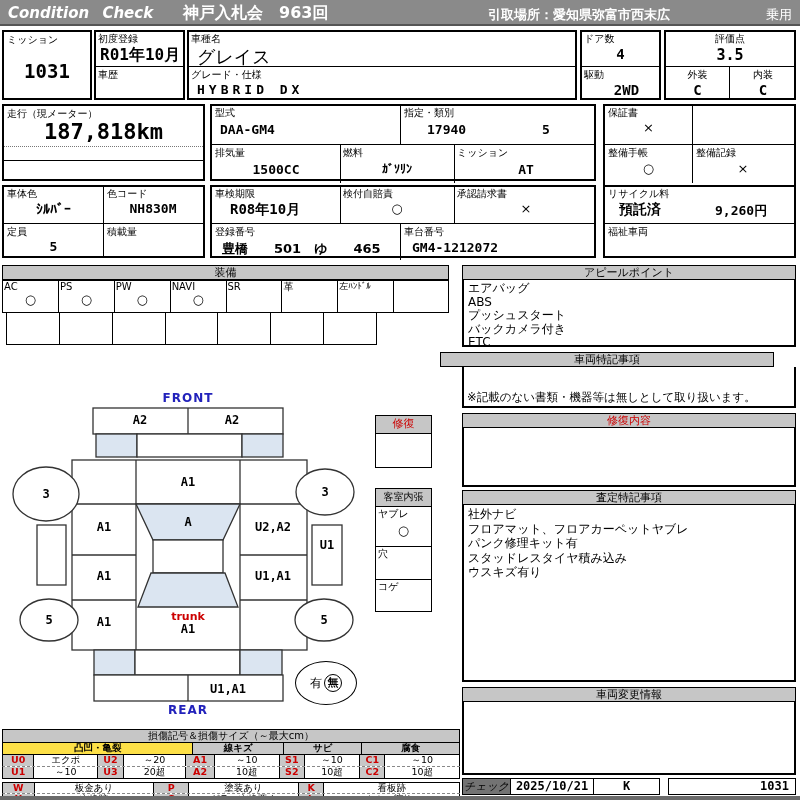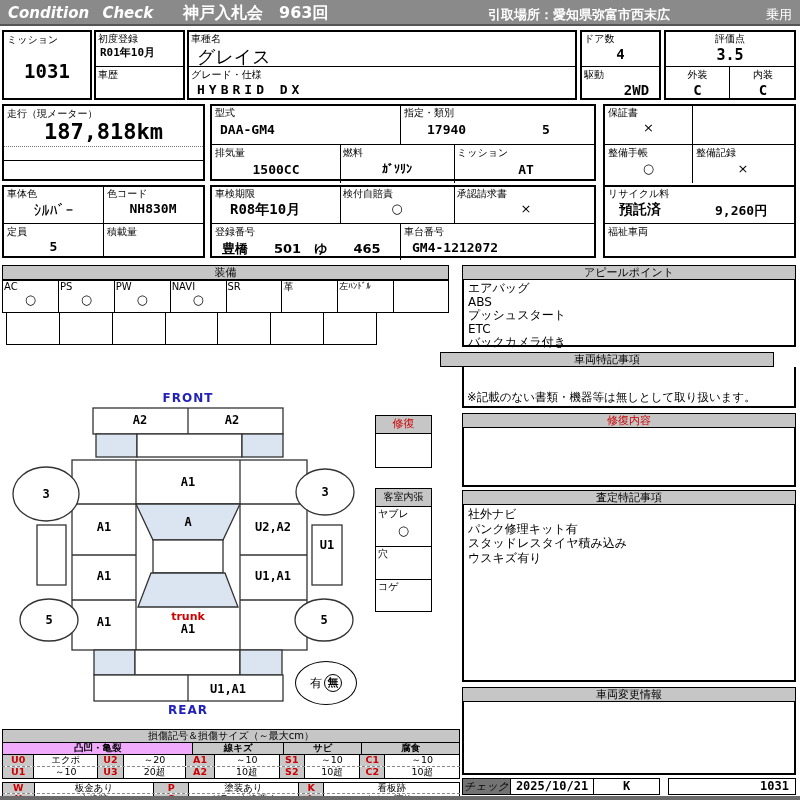--- a/index.html
+++ b/index.html
@@ -34,37 +34,37 @@
   <span class="a" style="left:488px;top:6px;font-weight:bold;font-size:13px">引取場所：愛知県弥富市西末広</span>
   <span class="a" style="right:8px;top:6px;font-size:13px">乗用</span>
 </div>
 
 <div class="a bx" style="left:2px;top:30px;width:90px;height:70px">
   <div class="lbl a" style="left:3px;top:2px">ミッション</div>
   <div class="val a ctr" style="left:0;top:28px;width:100%;font-size:19px">1031</div>
 </div>
 <div class="a bx" style="left:94px;top:30px;width:91px;height:70px">
   <div class="lbl a" style="left:2px;top:1px">初度登録</div>
-  <div class="val a" style="left:4px;top:13px;font-size:11px;white-space:nowrap">R01年10月</div>
+  <div class="val a" style="left:4px;top:13px;font-size:16px;white-space:nowrap">R01年10月</div>
   <div class="a" style="left:0;top:34px;width:100%;border-top:1px solid #000"></div>
   <div class="lbl a" style="left:2px;top:37px">車歴</div>
 </div>
 <div class="a bx" style="left:187px;top:30px;width:390px;height:70px">
   <div class="lbl a" style="left:2px;top:1px">車種名</div>
   <div class="a" style="left:8px;top:13px;font-size:18px;font-weight:normal">グレイス</div>
   <div class="a" style="left:0;top:34px;width:100%;border-top:1px solid #000"></div>
   <div class="lbl a" style="left:2px;top:37px">グレード・仕様</div>
   <div class="val a" style="left:8px;top:50px;font-size:13px;letter-spacing:4px">HYBRID DX</div>
 </div>
 <div class="a bx" style="left:580px;top:30px;width:81px;height:70px">
   <div class="lbl a" style="left:2px;top:1px">ドア数</div>
   <div class="val a ctr" style="left:0;top:14px;width:100%;font-size:14px">4</div>
   <div class="a" style="left:0;top:34px;width:100%;border-top:1px solid #000"></div>
   <div class="lbl a" style="left:2px;top:37px">駆動</div>
-  <div class="val a ctr" style="left:16px;top:50px;width:100%;font-size:14px">2WD</div>
+  <div class="val a ctr" style="left:6px;top:50px;width:100%;font-size:14px">2WD</div>
 </div>
 <div class="a bx" style="left:664px;top:30px;width:132px;height:70px">
   <div class="lbl a ctr" style="left:0;top:1px;width:100%">評価点</div>
   <div class="val a ctr" style="left:0;top:14px;width:100%;font-size:15px">3.5</div>
   <div class="a" style="left:0;top:34px;width:100%;border-top:1px solid #000"></div>
   <div class="a" style="left:63px;top:34px;height:32px;border-left:1px solid #000"></div>
   <div class="lbl a ctr" style="left:0;top:37px;width:63px">外装</div>
   <div class="val a ctr" style="left:0;top:50px;width:63px;font-size:14px">C</div>
   <div class="lbl a ctr" style="left:64px;top:37px;width:66px">内装</div>
   <div class="val a ctr" style="left:64px;top:50px;width:66px;font-size:14px">C</div>
@@ -100,21 +100,21 @@
   <div class="a" style="left:0;top:38px;width:100%;border-top:1px solid #000"></div>
   <div class="lbl a" style="left:3px;top:41px">整備手帳</div>
   <div class="mark a ctr" style="left:0;top:55px;width:87px">○</div>
   <div class="a" style="left:87px;top:38px;height:39px;border-left:1px solid #000"></div>
   <div class="lbl a" style="left:91px;top:41px">整備記録</div>
   <div class="mark a ctr" style="left:88px;top:55px;width:100px">×</div>
 </div>
 
 <div class="a bx" style="left:2px;top:185px;width:203px;height:73px">
   <div class="lbl a" style="left:3px;top:1px">車体色</div>
-  <div class="a ctr" style="position:absolute;left:0;top:14px;width:99px;font-weight:normal;font-size:16px">ｼﾙﾊﾞｰ</div>
+  <div class="a ctr" style="position:absolute;left:0;top:14px;width:99px;font-weight:bold;font-size:14px">ｼﾙﾊﾞｰ</div>
   <div class="a" style="left:99px;top:0;height:36px;border-left:1px solid #000"></div>
   <div class="lbl a" style="left:103px;top:1px">色コード</div>
   <div class="val a ctr" style="left:99px;top:14px;width:100px;font-size:13px">NH830M</div>
   <div class="a" style="left:0;top:36px;width:100%;border-top:1px solid #000"></div>
   <div class="lbl a" style="left:3px;top:39px">定員</div>
   <div class="val a ctr" style="left:0;top:52px;width:99px;font-size:13px">5</div>
   <div class="a" style="left:99px;top:36px;height:35px;border-left:1px solid #000"></div>
   <div class="lbl a" style="left:103px;top:39px">積載量</div>
 </div>
 <div class="a bx" style="left:210px;top:185px;width:386px;height:73px">
@@ -184,35 +184,36 @@
   <div class="eqcell" style="width:53px;border-top:none"></div>
   <div class="eqcell" style="width:53px;border-top:none"></div>
   <div class="eqcell" style="width:53px;border-top:none"></div>
 </div>
 
 <div class="a hd" style="left:462px;top:265px;width:334px;height:15px">アピールポイント</div>
 <div class="a panelbody" style="left:462px;top:280px;width:334px;height:67px">
   <div>エアバッグ</div>
   <div>ABS</div>
   <div>プッシュスタート</div>
+  <div>バックカメラ付き</div>
   <div>ETC</div>
-  <div>バックカメラ付き</div>
 </div>
 
 <div class="a hd" style="left:440px;top:352px;width:334px;height:15px">車両特記事項</div>
 <div class="a panelbody" style="left:462px;top:367px;width:334px;height:41px">
   <div class="a" style="left:3px;bottom:2px;font-size:11.5px;white-space:nowrap">※記載のない書類・機器等は無しとして取り扱います。</div>
 </div>
 
 <div class="a hd" style="left:462px;top:413px;width:334px;height:15px;color:#c00">修復内容</div>
 <div class="a panelbody" style="left:462px;top:428px;width:334px;height:59px"></div>
 
 <div class="a hd" style="left:462px;top:490px;width:334px;height:15px">査定特記事項</div>
 <div class="a panelbody" style="left:462px;top:505px;width:334px;height:177px;line-height:14.5px">
   <div>社外ナビ</div>
+  <div>フロアマット、フロアカーペットヤブレ</div>
   <div>パンク修理キット有</div>
   <div>スタッドレスタイヤ積み込み</div>
   <div>ウスキズ有り</div>
 </div>
 
 <div class="a hd" style="left:462px;top:687px;width:334px;height:15px">車両変更情報</div>
 <div class="a panelbody" style="left:462px;top:702px;width:334px;height:73px"></div>
 
 <div class="a flexrow" style="left:462px;top:778px;width:198px;height:17px;border:1px solid #000">
   <div style="width:47px;background:#737373;border-right:1px solid #000;font-style:italic;font-size:11px;line-height:15px;text-align:center">チェック</div>
@@ -296,21 +297,21 @@
 </div>
 
 <div class="a" style="left:295px;top:661px;width:62px;height:44px;border:1px solid #000;border-radius:50%;display:flex;align-items:center;justify-content:center;gap:2px">
   <span style="font-size:12px">有</span>
   <span style="font-size:11px;border:1px solid #000;border-radius:50%;width:16px;height:16px;line-height:15px;text-align:center;font-weight:bold">無</span>
 </div>
 
 <div class="a" style="left:2px;top:729px;width:458px">
   <div class="hd" style="height:12px;line-height:11px;font-size:10px">損傷記号＆損傷サイズ（～最大cm）</div>
   <div class="legend-row" style="height:11px">
-    <div class="legend-cell legend-code" style="width:196px;background:#f0abfc;color:#000">凸凹・亀裂</div>
+    <div class="legend-cell legend-code" style="width:196px;background:#fde047;color:#000">凸凹・亀裂</div>
     <div class="legend-cell legend-code" style="width:93px;background:#c8c8c8;color:#000">線キズ</div>
     <div class="legend-cell legend-code" style="width:80px;background:#c8c8c8;color:#000">サビ</div>
     <div class="legend-cell legend-code" style="width:100px;background:#c8c8c8;color:#000">腐食</div>
   </div>
   <div class="legend-row" style="height:11px;border-top:1px solid #000">
     <div class="legend-cell legend-code" style="width:31px">U0</div>
     <div class="legend-cell" style="width:64px">エクボ</div>
     <div class="legend-cell legend-code" style="width:25px">U2</div>
     <div class="legend-cell" style="width:63px">～20</div>
     <div class="legend-cell legend-code" style="width:28px">A1</div>

